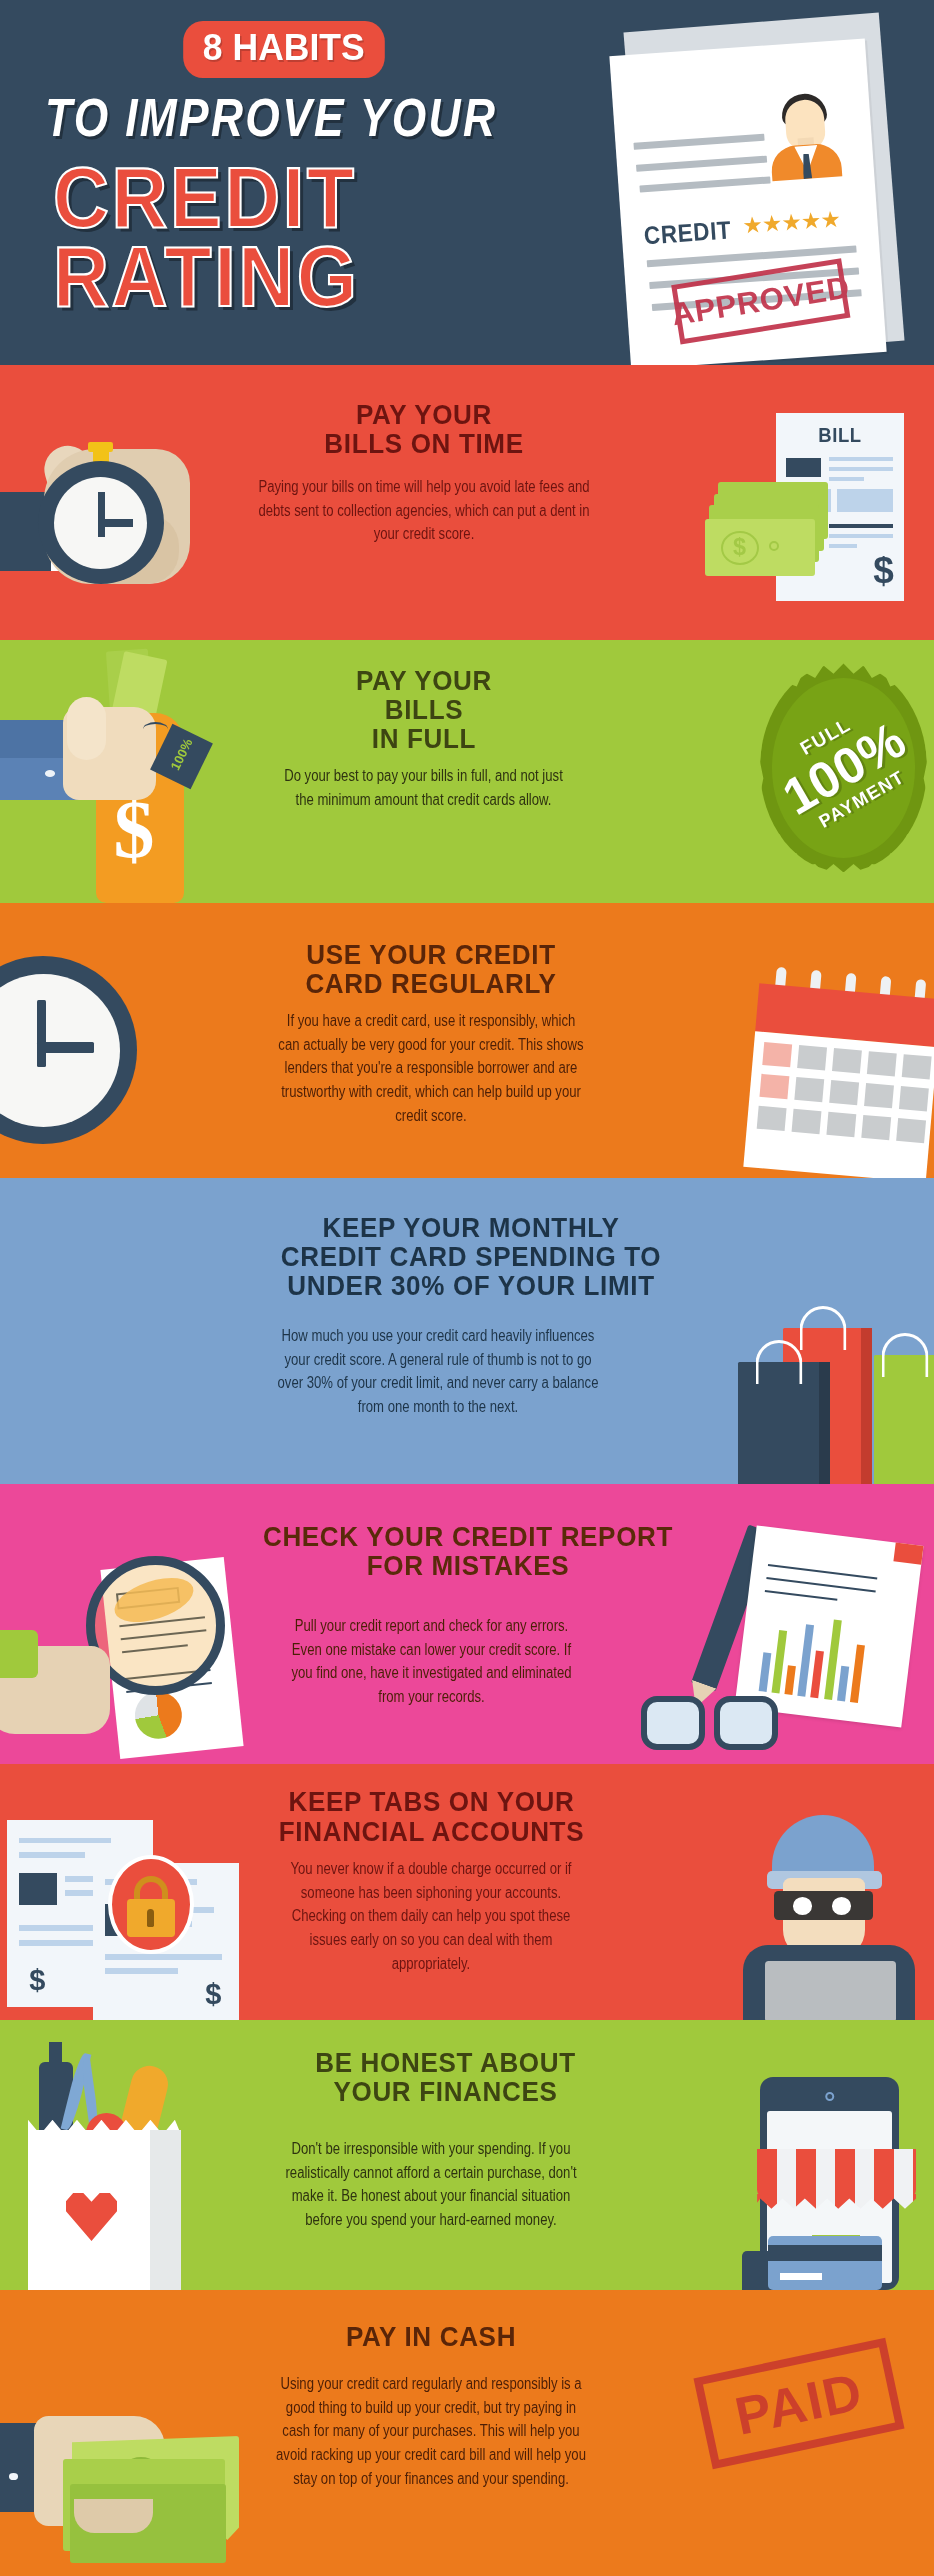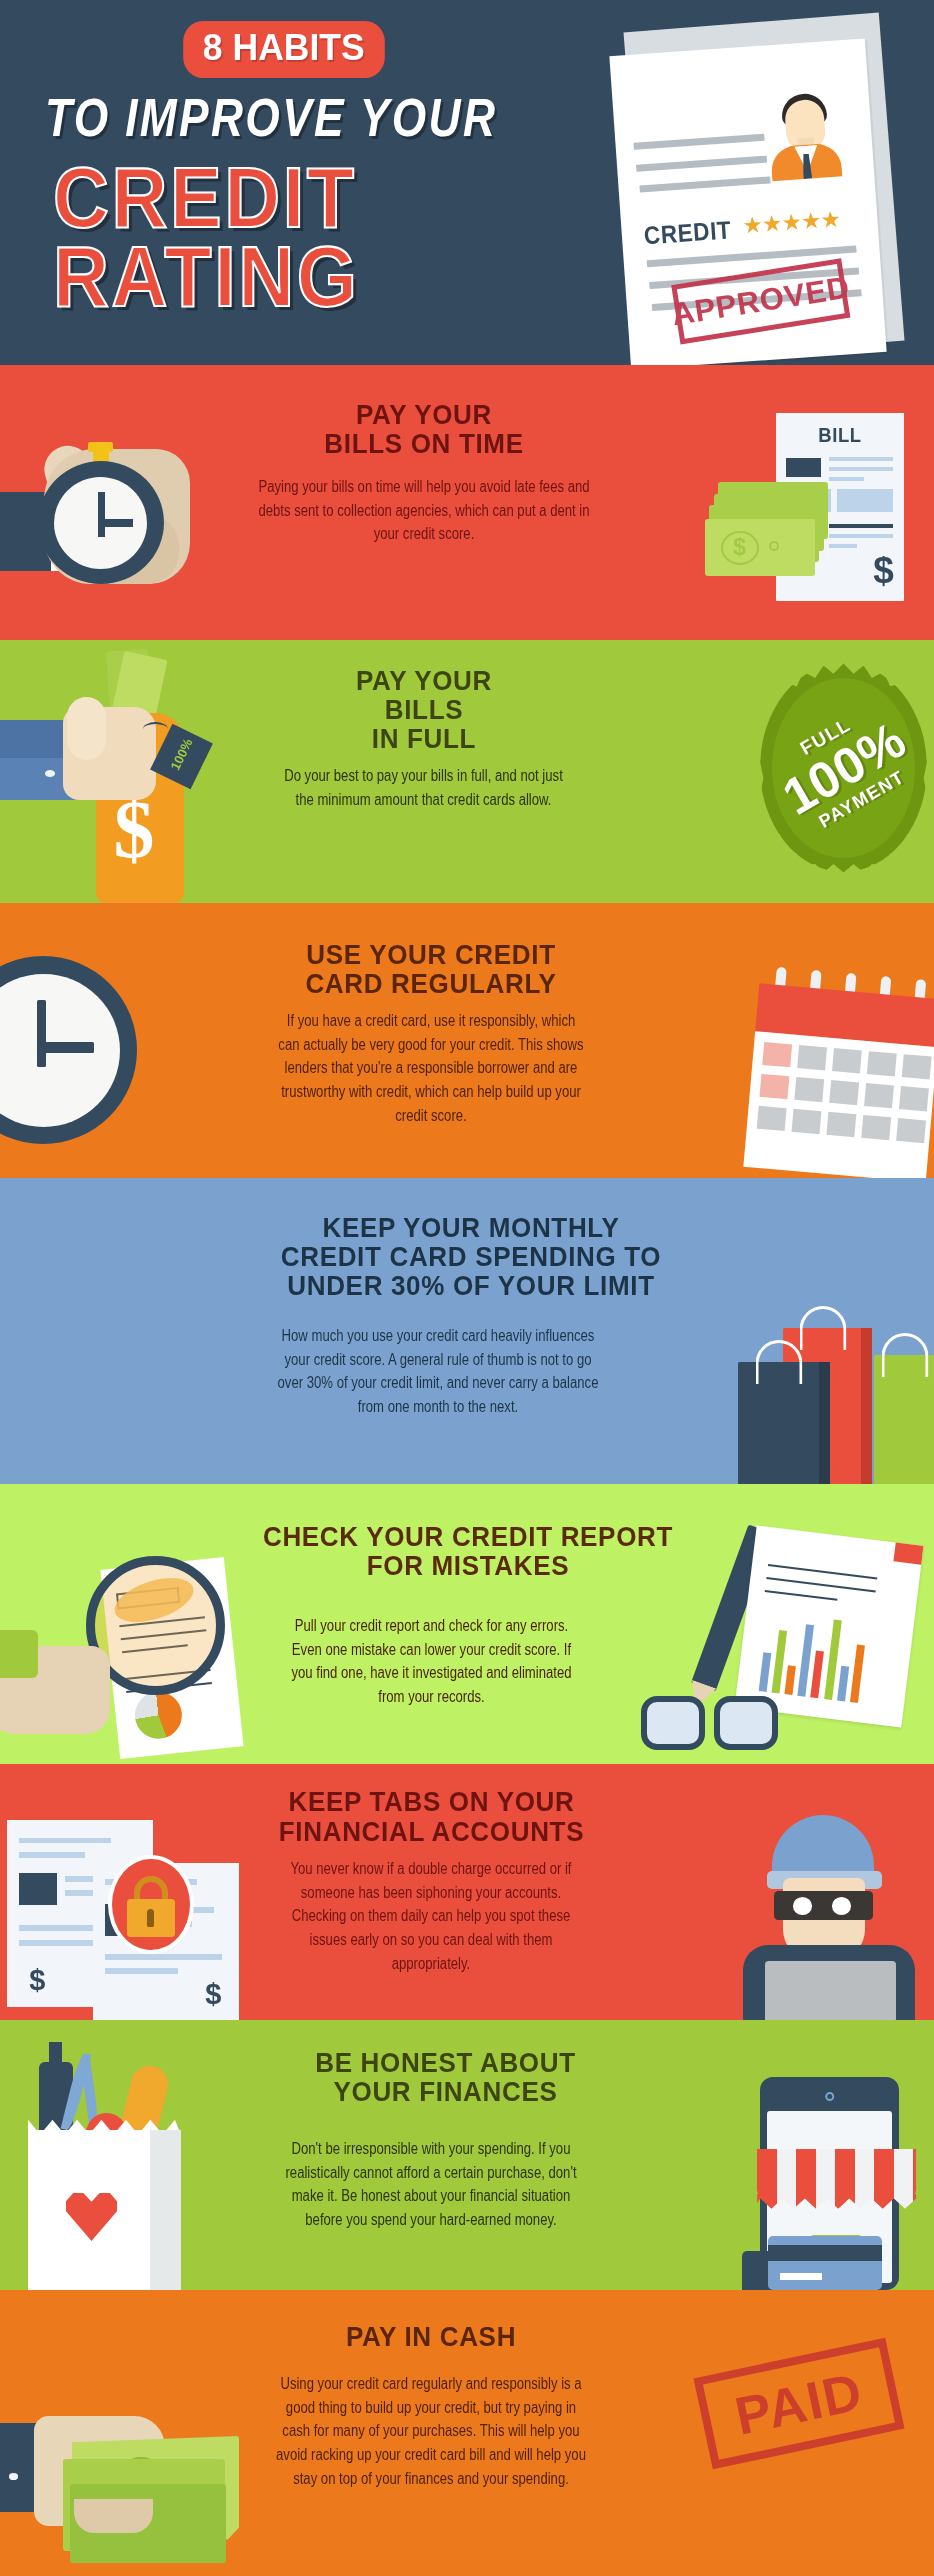--- a/index.html
+++ b/index.html
@@ -204,21 +204,21 @@
                 display:flex; align-items:center; justify-content:center;
                 font-size:31px; font-weight:bold; color:#1d3448; transform:scaleX(.9); }
   .bags { position:absolute; left:738px; top:121px; width:197px; height:186px; }
   .sbag { position:absolute; bottom:0; border-radius:1.5px; }
   .sbag .side{ position:absolute; right:-10.2px; top:0; width:11.7px; height:100%; }
   .sbag .hdl { position:absolute; left:50%; top:-22px; width:47px; height:44px;
                border:3.7px solid #fff; border-bottom:none; border-radius:25px 25px 0 0;
                transform:translateX(-50%); }
 
   
-  #s5 { height:280px; background:#bef264; }
+  #s5 { height:280px; background:#ec4899; }
   #s5 .headline { left:110px; top:38px; width:716px; font-size:28px; color:#5a2a0a; }
   #s5 .body-copy{ left:256px; top:130px; width:351px; font-size:16px; color:#4a1f05; }
   .rep5 { position:absolute; left:110px; top:79px; width:124px; height:190px;
           background:#fff; transform:rotate(-6deg); }
   .rep5 .hdbox{ position:absolute; left:13px; top:25px; width:63px; height:16px; border:2.2px solid #344a5f;}
   .rep5 .ln   { position:absolute; background:#344a5f; height:2.2px; left:13px; width:86px; }
   .rep5 .pie  { position:absolute; left:19px; bottom:16px; width:47px; height:47px; border-radius:50%;
                 background:conic-gradient(#ec7a1c 0 46%, #a0c93c 46% 74%, #dfe3e6 74% 100%); }
   .mag5 { position:absolute; left:86px; top:72px; width:139px; height:139px; }
   .mag5 .lens{ position:absolute; inset:0; border:9.5px solid #344a5f; border-radius:50%;

